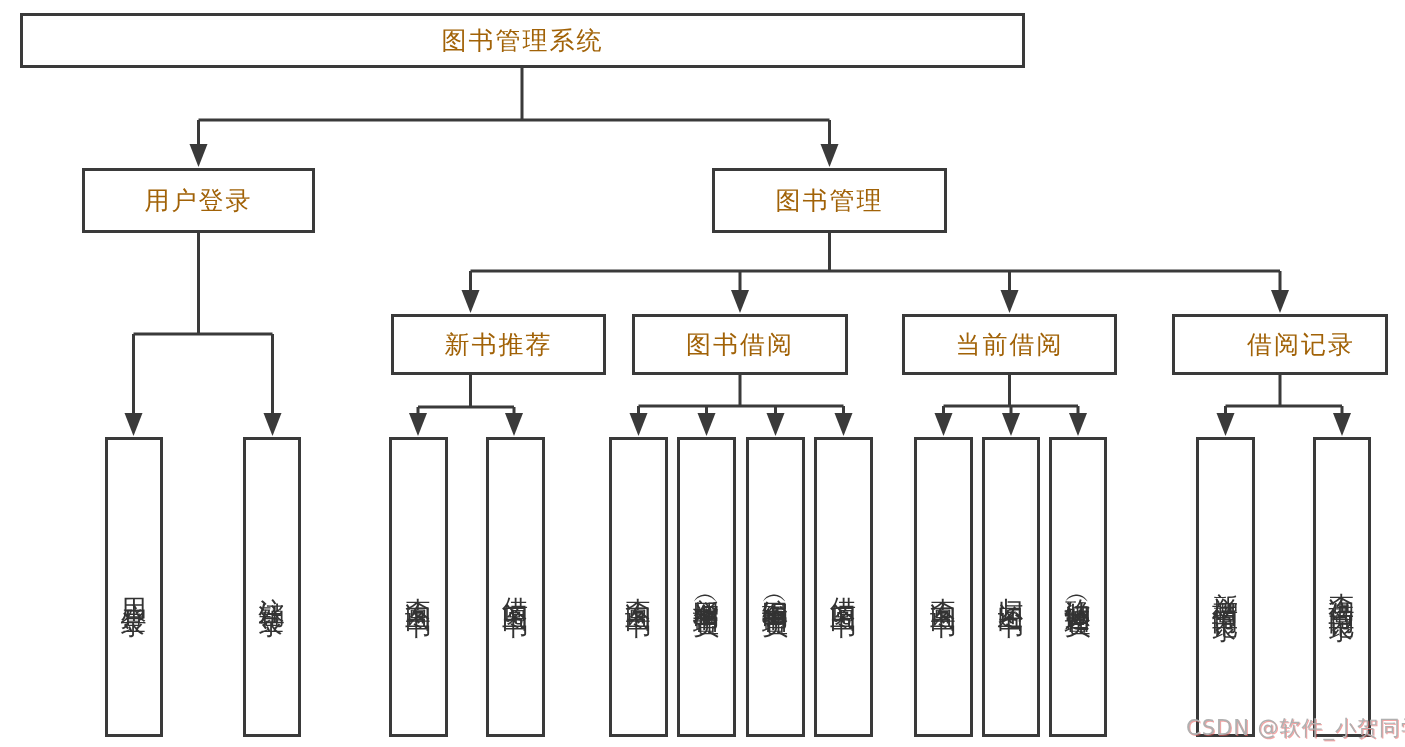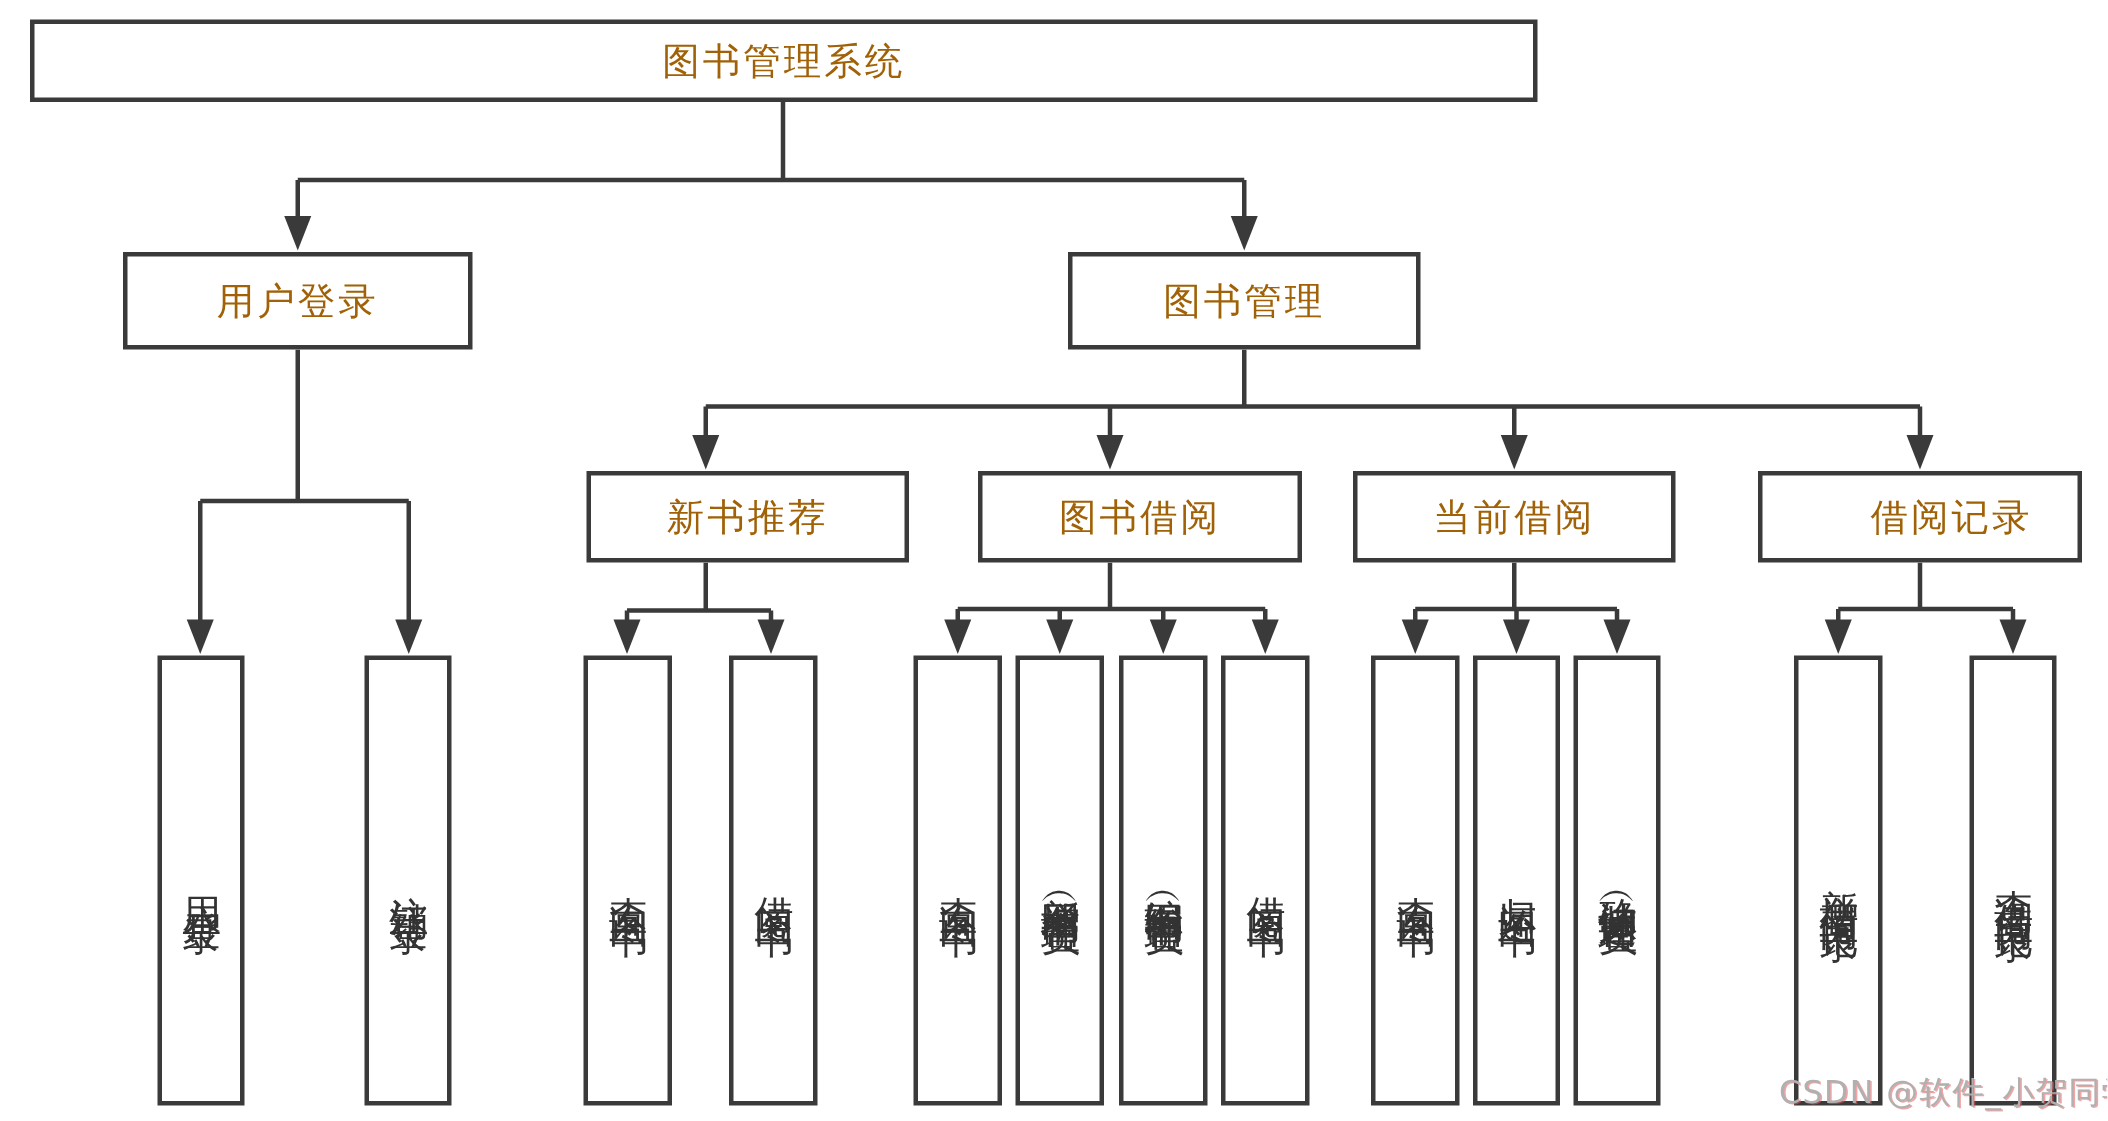--- a/index.html
+++ b/index.html
@@ -106,21 +106,21 @@
   <div class="node" style="left:82px; top:168px; width:233px; height:65px;">
     <span>用户登录</span>
   </div>
   <div class="node" style="left:712px; top:168px; width:235px; height:65px;align-items:center;">
     <span>图书管理</span>
   </div>
 
   <div class="node" style="left:363px; top:314px; width:215px; height:61px;margin-left:28px;">
     <span>新书推荐</span>
   </div>
-  <div class="node" style="left:632px; top:314px; width:216px; height:61px;margin-left:20px;">
+  <div class="node" style="left:632px; top:314px; width:216px; height:61px;">
     <span>图书借阅</span>
   </div>
   <div class="node" style="left:902px; top:314px; width:215px; height:61px;text-align:right;">
     <span>当前借阅</span>
   </div>
   <div class="node" style="left:1172px; top:314px; width:216px; height:61px;padding-left:42px;">
     <span>借阅记录</span>
   </div>
 
   <div class="leaf" style="left:105px; width:58px;">

